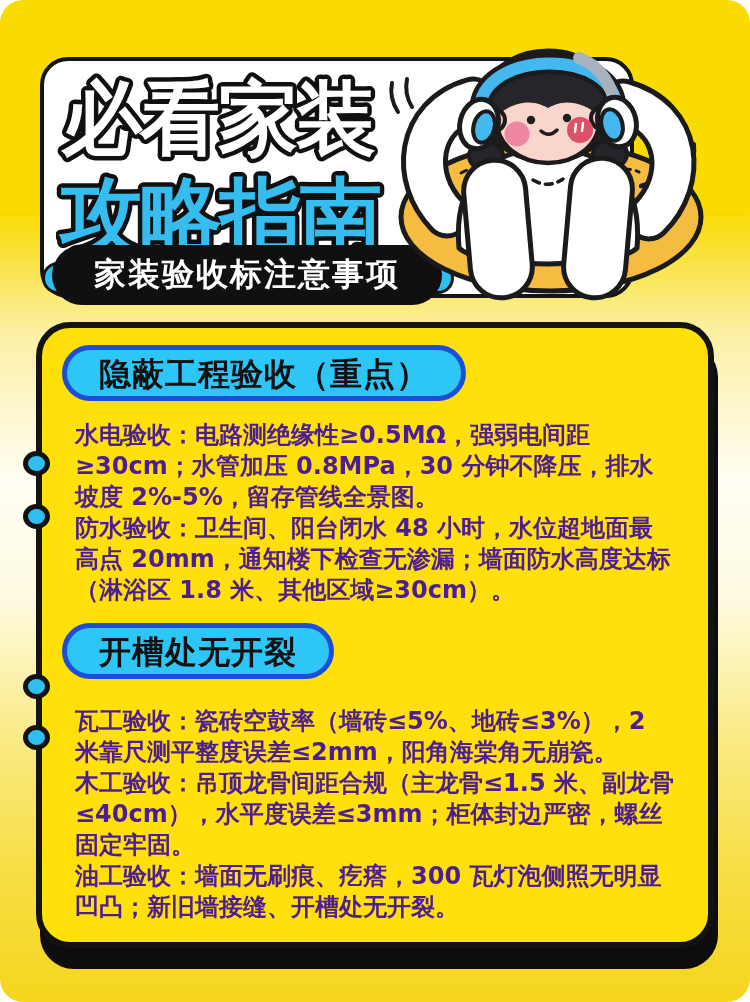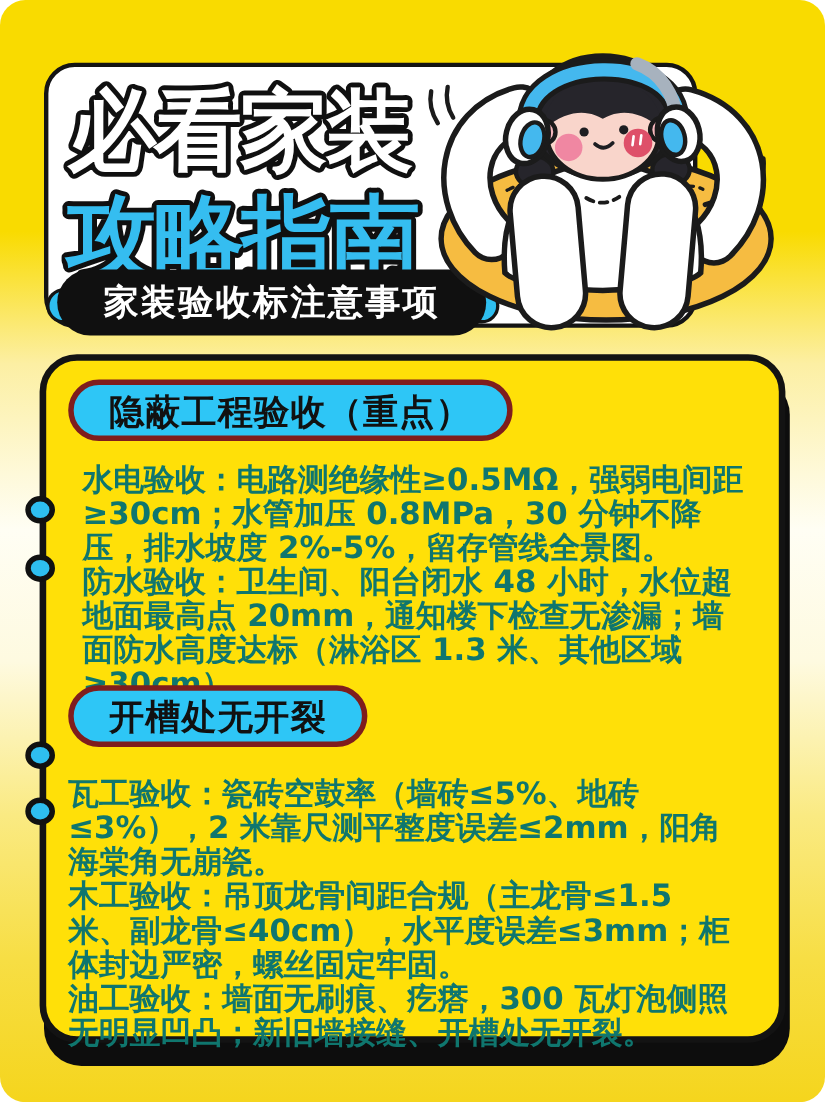--- a/index.html
+++ b/index.html
@@ -35,31 +35,31 @@
   }
   .girl{position:absolute;left:383px;top:10px;width:330px;height:300px;z-index:4;}
   
   .content-card{
     position:absolute;left:36px;top:322px;width:678px;height:626px;
     background:#FFE008;border:6px solid #131313;border-radius:34px;
     box-sizing:border-box;box-shadow:4px 21px 0 #0D0D0D;z-index:2;
   }
   .section-pill{
     position:absolute;display:inline-block;height:56px;line-height:48px;
-    padding:0 32px;background:#2EC6F6;border:5px solid #7f1d1d;border-radius:30px;
+    padding:0 32px;background:#2EC6F6;border:5px solid #1d4ed8;border-radius:30px;
     box-sizing:border-box;color:#111111;font-size:32px;font-weight:800;
     white-space:nowrap;letter-spacing:1px;
   }
   .pill-1{left:20px;top:17px;}
   .pill-2{left:20px;top:295px;}
-  .para-block{position:absolute;width:602px;color:#0f766e;
-    font-size:28px;line-height:31px;font-weight:700;}
+  .para-block{position:absolute;width:602px;color:#4c1d95;
+    font-size:24px;line-height:31px;font-weight:700;}
   .para-block p{margin:0;}
   .block-1{left:33px;top:92px;}
-  .block-2{left:20px;top:378px;}
+  .block-2{left:33px;top:378px;}
   
   .dot{
     position:absolute;width:27px;height:25px;border-radius:50%;
     background:#2EBEF0;border:5px solid #111111;box-sizing:border-box;z-index:5;
   }
   .dot-1{left:23px;top:451px;}
   .dot-2{left:23px;top:504px;}
   .dot-3{left:23px;top:674px;}
   .dot-4{left:23px;top:725px;}
 </style>
@@ -142,21 +142,21 @@
       </g>
     </g>
   </svg>
 
   <div class="content-card">
 
     <div class="section-pill pill-1">隐蔽工程验收（重点）</div>
 
     <div class="para-block block-1">
       <p>水电验收：电路测绝缘性≥0.5MΩ，强弱电间距≥30cm；水管加压 0.8MPa，30 分钟不降压，排水坡度 2%-5%，留存管线全景图。</p>
-      <p>防水验收：卫生间、阳台闭水 48 小时，水位超地面最高点 20mm，通知楼下检查无渗漏；墙面防水高度达标（淋浴区 1.3 米、其他区域≥30cm）。</p>
+      <p>防水验收：卫生间、阳台闭水 48 小时，水位超地面最高点 20mm，通知楼下检查无渗漏；墙面防水高度达标（淋浴区 1.8 米、其他区域≥30cm）。</p>
     </div>
 
     <div class="section-pill pill-2">开槽处无开裂</div>
 
     <div class="para-block block-2">
       <p>瓦工验收：瓷砖空鼓率（墙砖≤5%、地砖≤3%），2 米靠尺测平整度误差≤2mm，阳角海棠角无崩瓷。</p>
       <p>木工验收：吊顶龙骨间距合规（主龙骨≤1.5 米、副龙骨≤40cm），水平度误差≤3mm；柜体封边严密，螺丝固定牢固。</p>
       <p>油工验收：墙面无刷痕、疙瘩，300 瓦灯泡侧照无明显凹凸；新旧墙接缝、开槽处无开裂。</p>
     </div>
 

